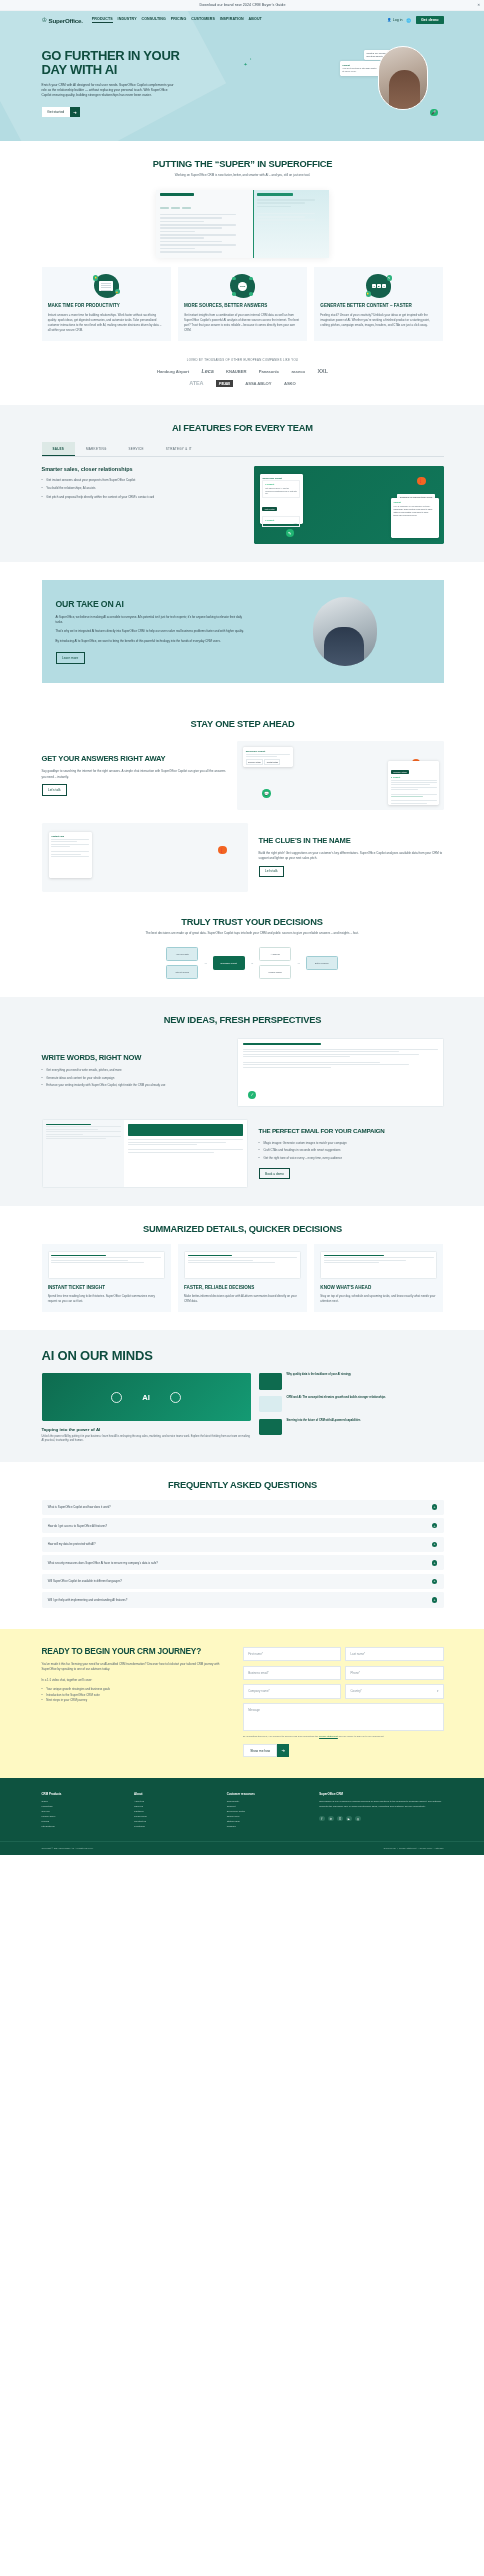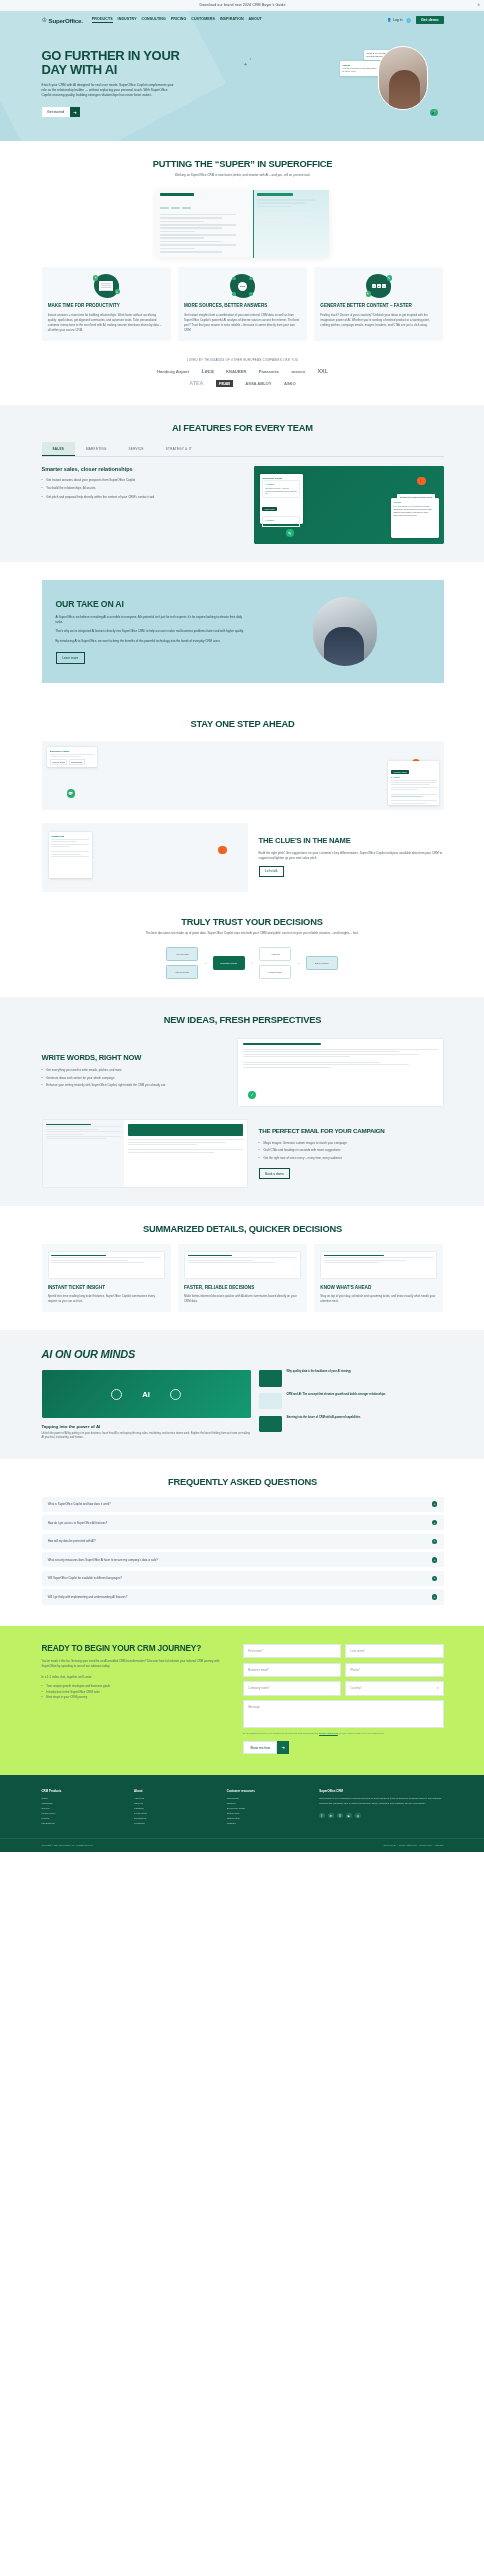--- a/index.html
+++ b/index.html
@@ -194,21 +194,21 @@
   .faq-list { margin-top:9.7px; }
   .faq-row {
     display:flex; align-items:center; justify-content:space-between;
     background:#f4f7f9; padding:4.8px 6.2px; margin-bottom:3.5px; border-radius:1.4px;
   }
   .faq-q { font-size:2.8px; color:#3e4e58; }
   .faq-plus { width:5.5px;height:5.5px;border-radius:50%;background:#0e6b4f;color:#fff;font-size:3.5px;
               display:flex;align-items:center;justify-content:center;}
 
   
-  .formsec { background:#bef264; padding:18px 0 21px; }
+  .formsec { background:#fef9c3; padding:18px 0 21px; }
   .form-wrap { display:flex; gap:12.5px; width:402px; margin:0 auto; }
   .fw-l { width:47%; }
   .fw-h { font-size:8.3px; font-weight:800; color:#0f4d3f; text-transform:uppercase; line-height:1.12; letter-spacing:-0.2px;}
   .fw-p { font-size:2.9px; color:#54646d; line-height:1.75; margin-top:5.5px; }
   .fw-ul{ list-style:none; margin-top:4.8px;}
   .fw-ul li{ font-size:2.9px;color:#54646d;line-height:1.8;padding-left:4.8px;position:relative;}
   .fw-ul li:before{content:"•";position:absolute;left:0;}
   .fw-r { flex:1; }
   .frow { display:flex; gap:4.2px; margin-bottom:4.2px; }
   .finput { flex:1; background:#fff; border:0.7px solid #e0e7eb; padding:4.2px 4.2px; font-size:2.9px; color:#8c99a2; position:relative;}
@@ -449,20 +449,25 @@
       <div class="teal-photo"></div>
     </div>
   </div>
 </section>
 
 <section class="sec">
   <div class="wrap">
     <h2 class="sec-title">STAY ONE STEP AHEAD</h2>
 
     <div class="split">
+      <div class="sp-l">
+        <div class="sp-h">GET YOUR ANSWERS RIGHT AWAY</div>
+        <p class="sp-p">Say goodbye to searching the internet for the right answers. A simple chat interaction with SuperOffice Copilot can give you all the answers you need – instantly.</p>
+        <span class="btn-outline">Let's talk</span>
+      </div>
       <div class="sp-r">
         <div class="mini" style="left:5.5px;top:6.2px;width:50px;height:19.4px;padding:2.8px;">
           <div class="mini-t">SuperOffice Copilot</div>
           <div class="mini-l"></div>
             <div class="mini-l" style="width:70%"></div>
           <div style="margin-top:2.1px;display:flex;gap:1.4px;">
             <span style="font-size:1.7px;border:0.7px solid #e3e9ec;padding:0.7px 1.4px;">Company details</span>
             <span style="font-size:1.7px;border:0.7px solid #e3e9ec;padding:0.7px 1.4px;">Contact details</span>
           </div>
         </div>
@@ -628,21 +633,21 @@
         </div>
         <div class="card-h">KNOW WHAT'S AHEAD</div>
         <div class="card-p">Stay on top of your day, schedule and upcoming tasks, and know exactly what needs your attention next.</div>
       </div>
     </div>
   </div>
 </section>
 
 <section class="sec grey">
   <div class="wrap">
-    <h2 class="sec-title" style="text-align:left;font-size:11px;font-style:italic;">AI ON OUR MINDS</h2>
+    <h2 class="sec-title" style="text-align:left;font-size:13px;">AI ON OUR MINDS</h2>
     <div class="minds">
       <div class="minds-l">
         <div class="minds-hero">
           <div class="gear"></div>
           <div style="font-size:7.6px;font-weight:700;">AI</div>
           <div class="gear"></div>
         </div>
         <div class="minds-t">Tapping into the power of AI</div>
         <div class="minds-p">Unlock the power of AI by putting it in your business: learn how AI is reshaping the way sales, marketing, and service teams work. Explore the latest thinking from our team on making AI practical, trustworthy, and human.</div>
       </div>

